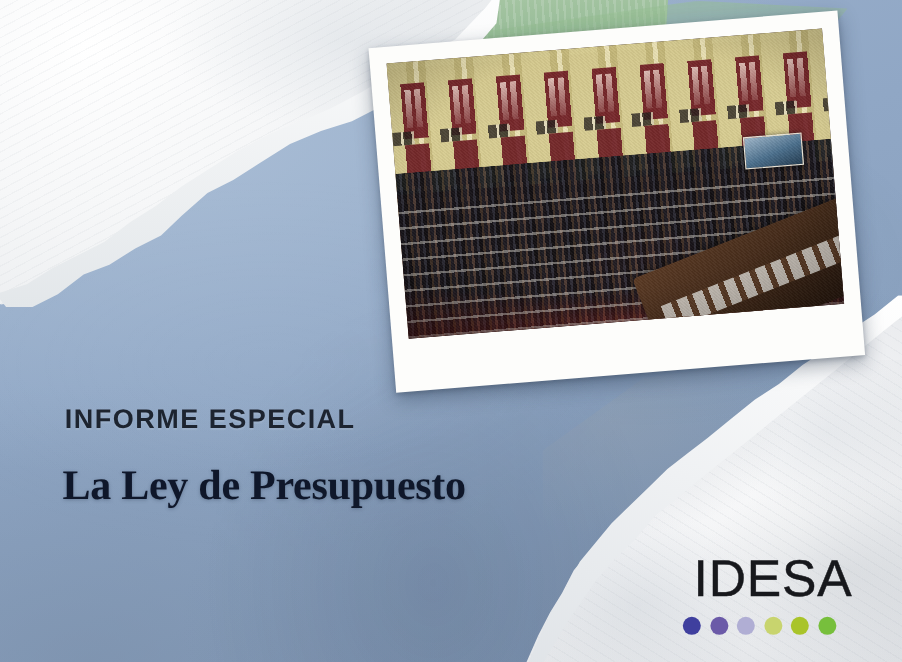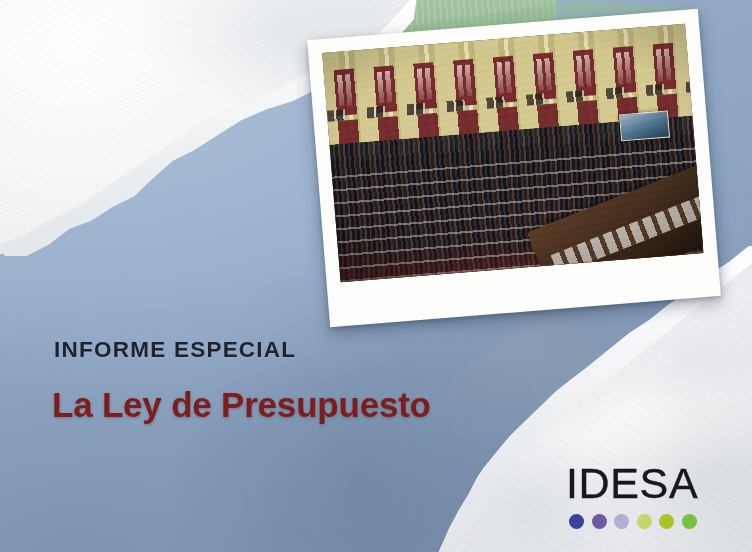--- a/index.html
+++ b/index.html
@@ -286,38 +286,39 @@
   
   .kicker{
     position:absolute;left:54px;top:337px;
     font-size:22.5px;font-weight:bold;letter-spacing:.055em;
     color:#1d2430;
     font-family:"Liberation Sans",sans-serif;
     text-shadow:0 1px 1px rgba(255,255,255,.10);
   }
   .headline{
     position:absolute;left:52px;top:384px;
-    color:#7f1d1d;
+    color:#0f172a;
     font-size:35px;line-height:1.22;font-weight:bold;
     letter-spacing:-.006em;
-    font-family:Liberation Sans, sans-serif;
+    font-family:Liberation Serif, serif;
     text-shadow:0 1px 3px rgba(35,52,74,.35);
   }
   .headline .l2{display:block;}
 
   
   .logo{
     position:absolute;left:566px;top:462px;width:140px;
   }
   .logo-word{
     font-size:43px;line-height:1;
     letter-spacing:.015em;
     color:#17181c;
     font-family:"Liberation Sans",sans-serif;
     font-weight:normal;
+    margin-left:12px;
     -webkit-text-stroke:.4px #17181c;
   }
   .logo-dots{
     display:flex;gap:7.5px;margin-top:9px;margin-left:3px;
   }
   .logo-dots i{
     display:block;width:15px;height:15px;border-radius:50%;
   }
 </style>
 </head>

